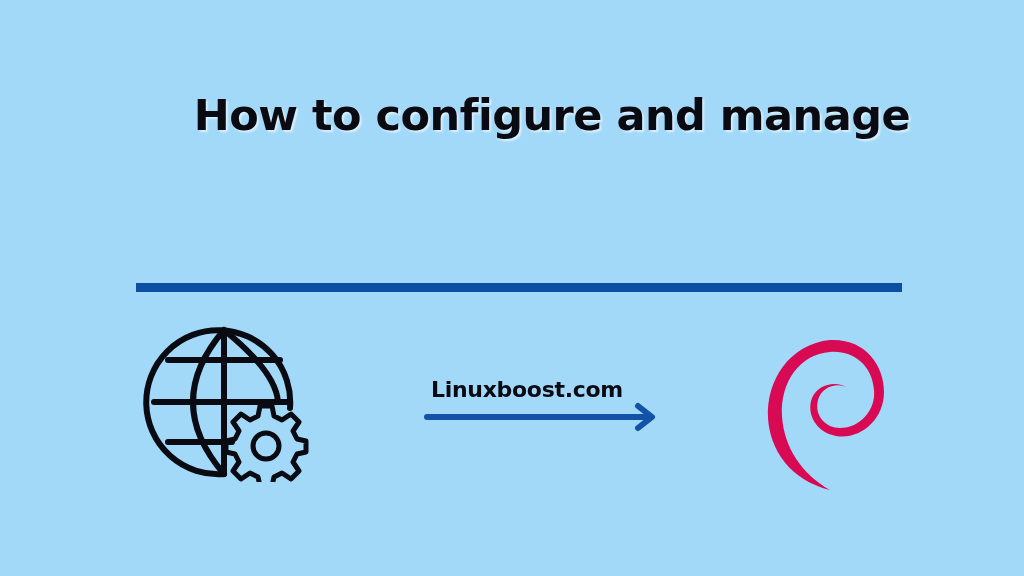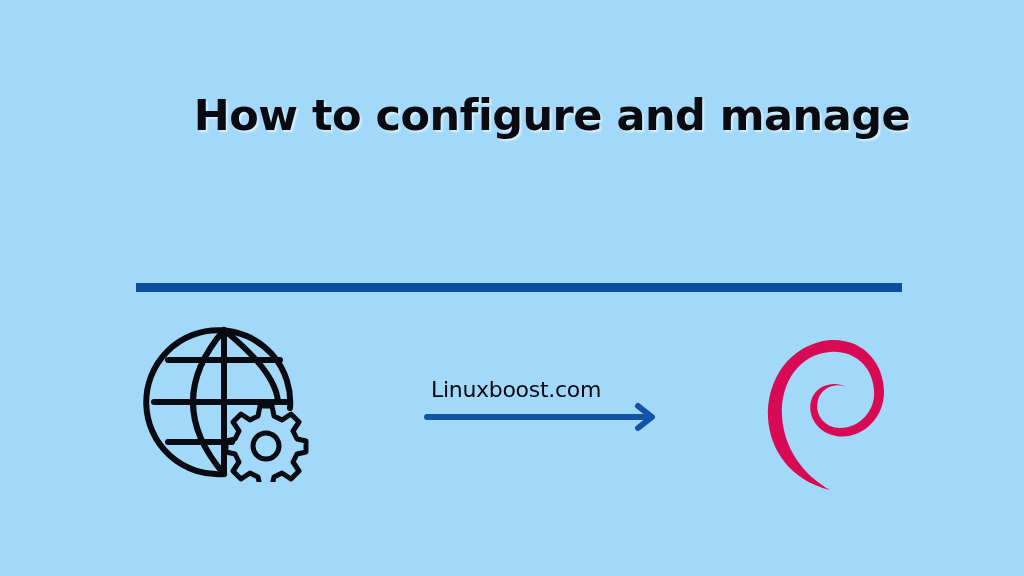--- a/index.html
+++ b/index.html
@@ -16,21 +16,21 @@
       text-shadow: 2px 2px 2px rgba(255,255,255,0.6);
       padding-left: 40px;
     }
     .title div { white-space: nowrap; }
     .divider {
       position: absolute; left: 136px; top: 283px; width: 766px; height: 9px;
       background: #0b4ea2;
     }
     .globe { position: absolute; left: 140px; top: 322px; width: 170px; height: 160px; }
     .site {
-      position: absolute; left: 431px; top: 377px; font-weight: normal;
+      position: absolute; left: 431px; top: 377px; font-weight: bold;
       font-size: 22px; color: #0a0a12; letter-spacing: -0.3px;
     }
     .arrow { position: absolute; left: 424px; top: 402px; width: 236px; height: 30px; }
     .debian { position: absolute; left: 760px; top: 330px; width: 130px; height: 168px; }
   </style>
 </head>
 <body>
 
 <div class="title">
   <div>How to configure and manage</div>

